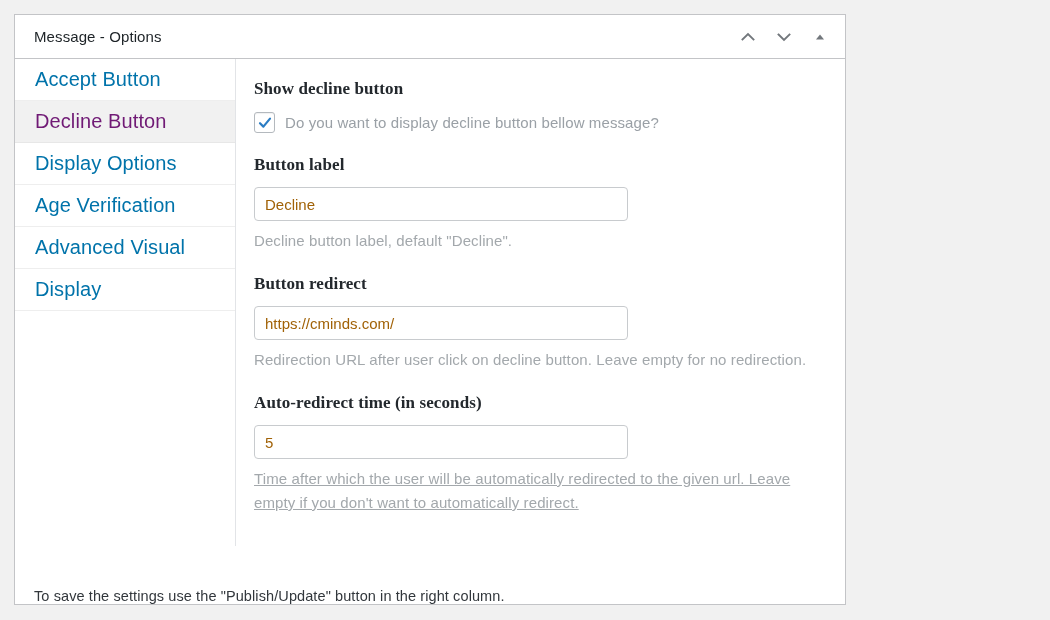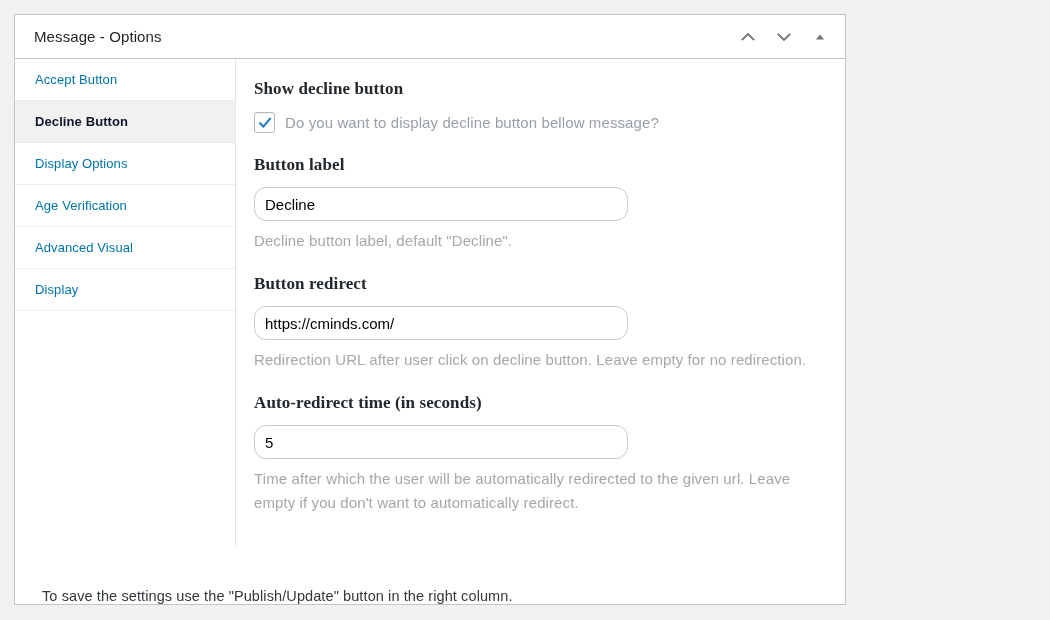--- a/index.html
+++ b/index.html
@@ -76,30 +76,29 @@
     box-sizing: border-box;
     height: 487px;
   }
   .nav-item {
     height: 42px;
     display: flex;
     align-items: center;
     padding-left: 20px;
     box-sizing: border-box;
     border-bottom: 1px solid #eeeeee;
-    font-size: 13px;
+    font-size: 20px;
     color: #0073aa;
     cursor: pointer;
     letter-spacing: .1px;
   }
   .nav-item.active {
     background: #f1f1f1;
-    color: #0f172a;
+    color: #701a75;
     border-bottom-color: #e7e7e7;
-    font-weight: bold;
   }
 
   
   .mb-content {
     flex: 1 1 auto;
     padding: 20px 22px 0 18px;
     box-sizing: border-box;
   }
   .field-title {
     font-size: 17px;
@@ -135,43 +134,43 @@
     font-size: 15px;
     color: #9aa0a6;
     letter-spacing: .1px;
   }
 
   .txt-input {
     width: 374px;
     height: 34px;
     box-sizing: border-box;
     border: 1px solid #c8cbce;
-    border-radius: 12px;
+    border-radius: 4px;
     background: #fff;
     padding: 0 10px;
     font-family: "Liberation Sans", sans-serif;
     font-size: 15px;
-    color: #000000;
+    color: #a16207;
     outline: none;
     display: block;
   }
   .field-desc {
     font-size: 15px;
     color: #a3a8ac;
     margin: 8px 0 21px 0;
     line-height: 1.6;
     max-width: 740px;
     letter-spacing: .1px;
   }
-  .field-desc.last { margin-bottom: 5px; }
+  .field-desc.last { margin-bottom: 5px; text-decoration: underline; }
 
   
   .mb-footer {
     flex: 0 0 auto;
-    padding: 14px 0 0 27px;
+    padding: 14px 0 0 19px;
     font-size: 14.5px;
     color: #32373c;
     letter-spacing: .1px;
   }
 </style>
 </head>
 <body>
 
 <div class="metabox">
 

